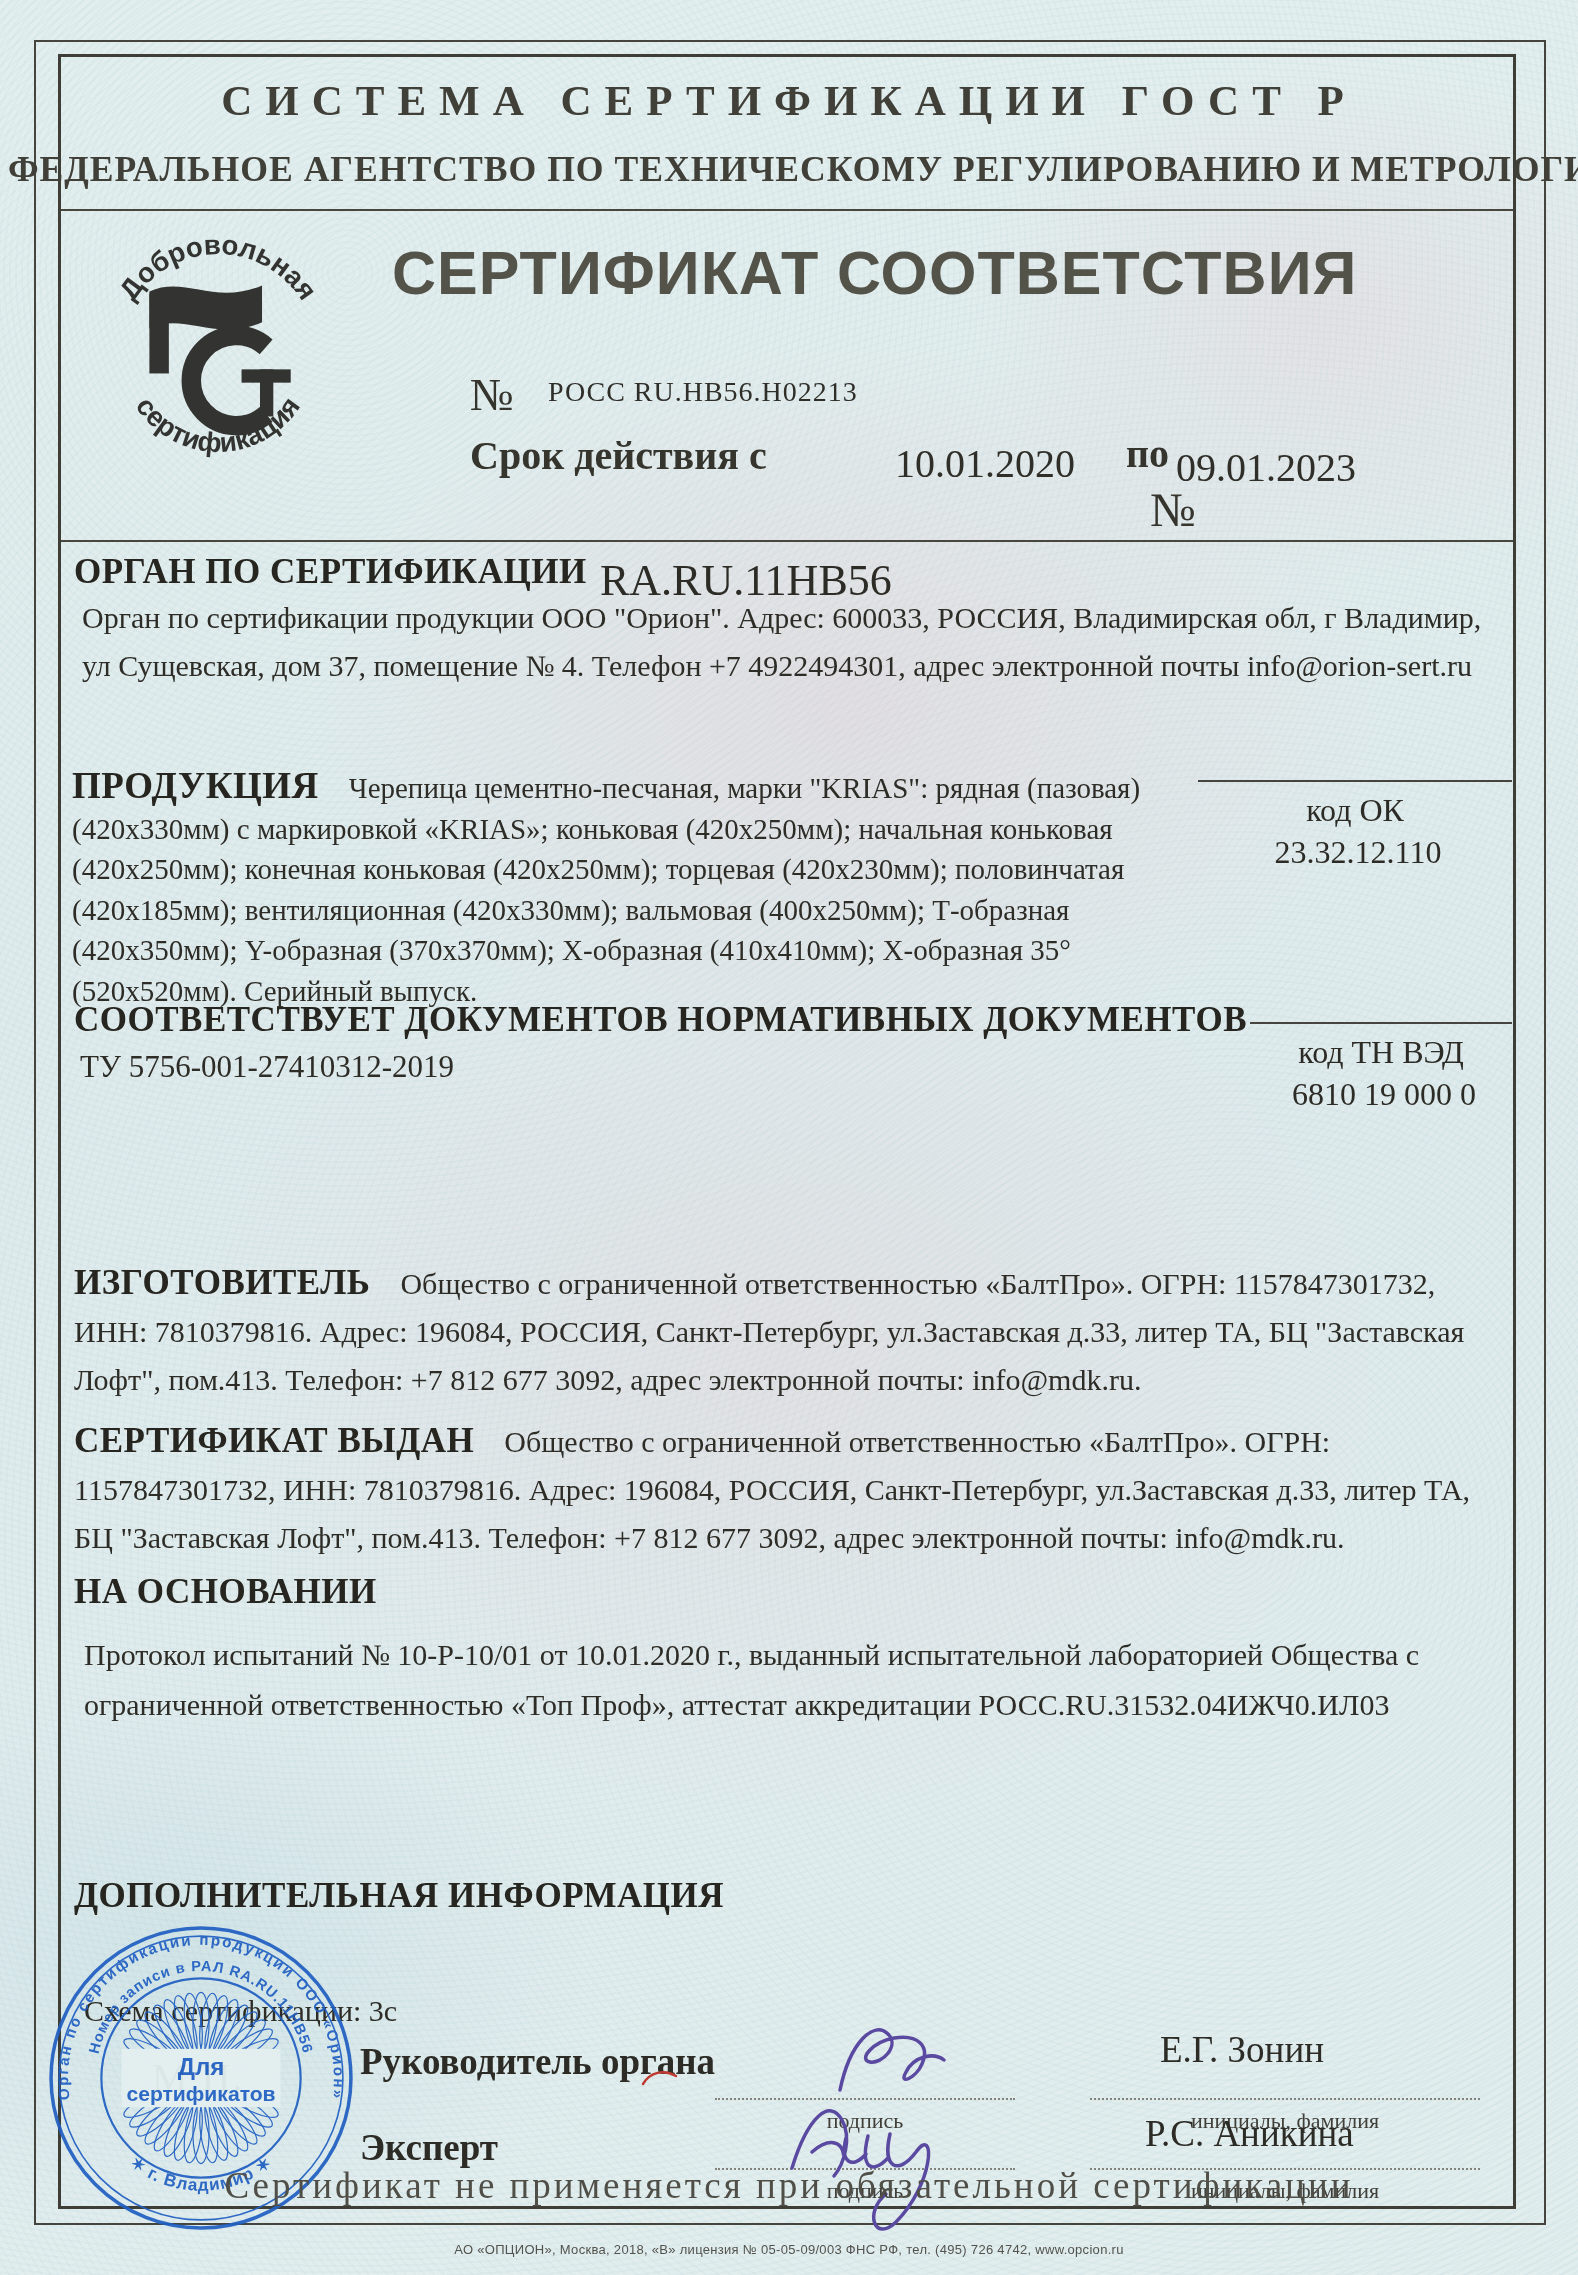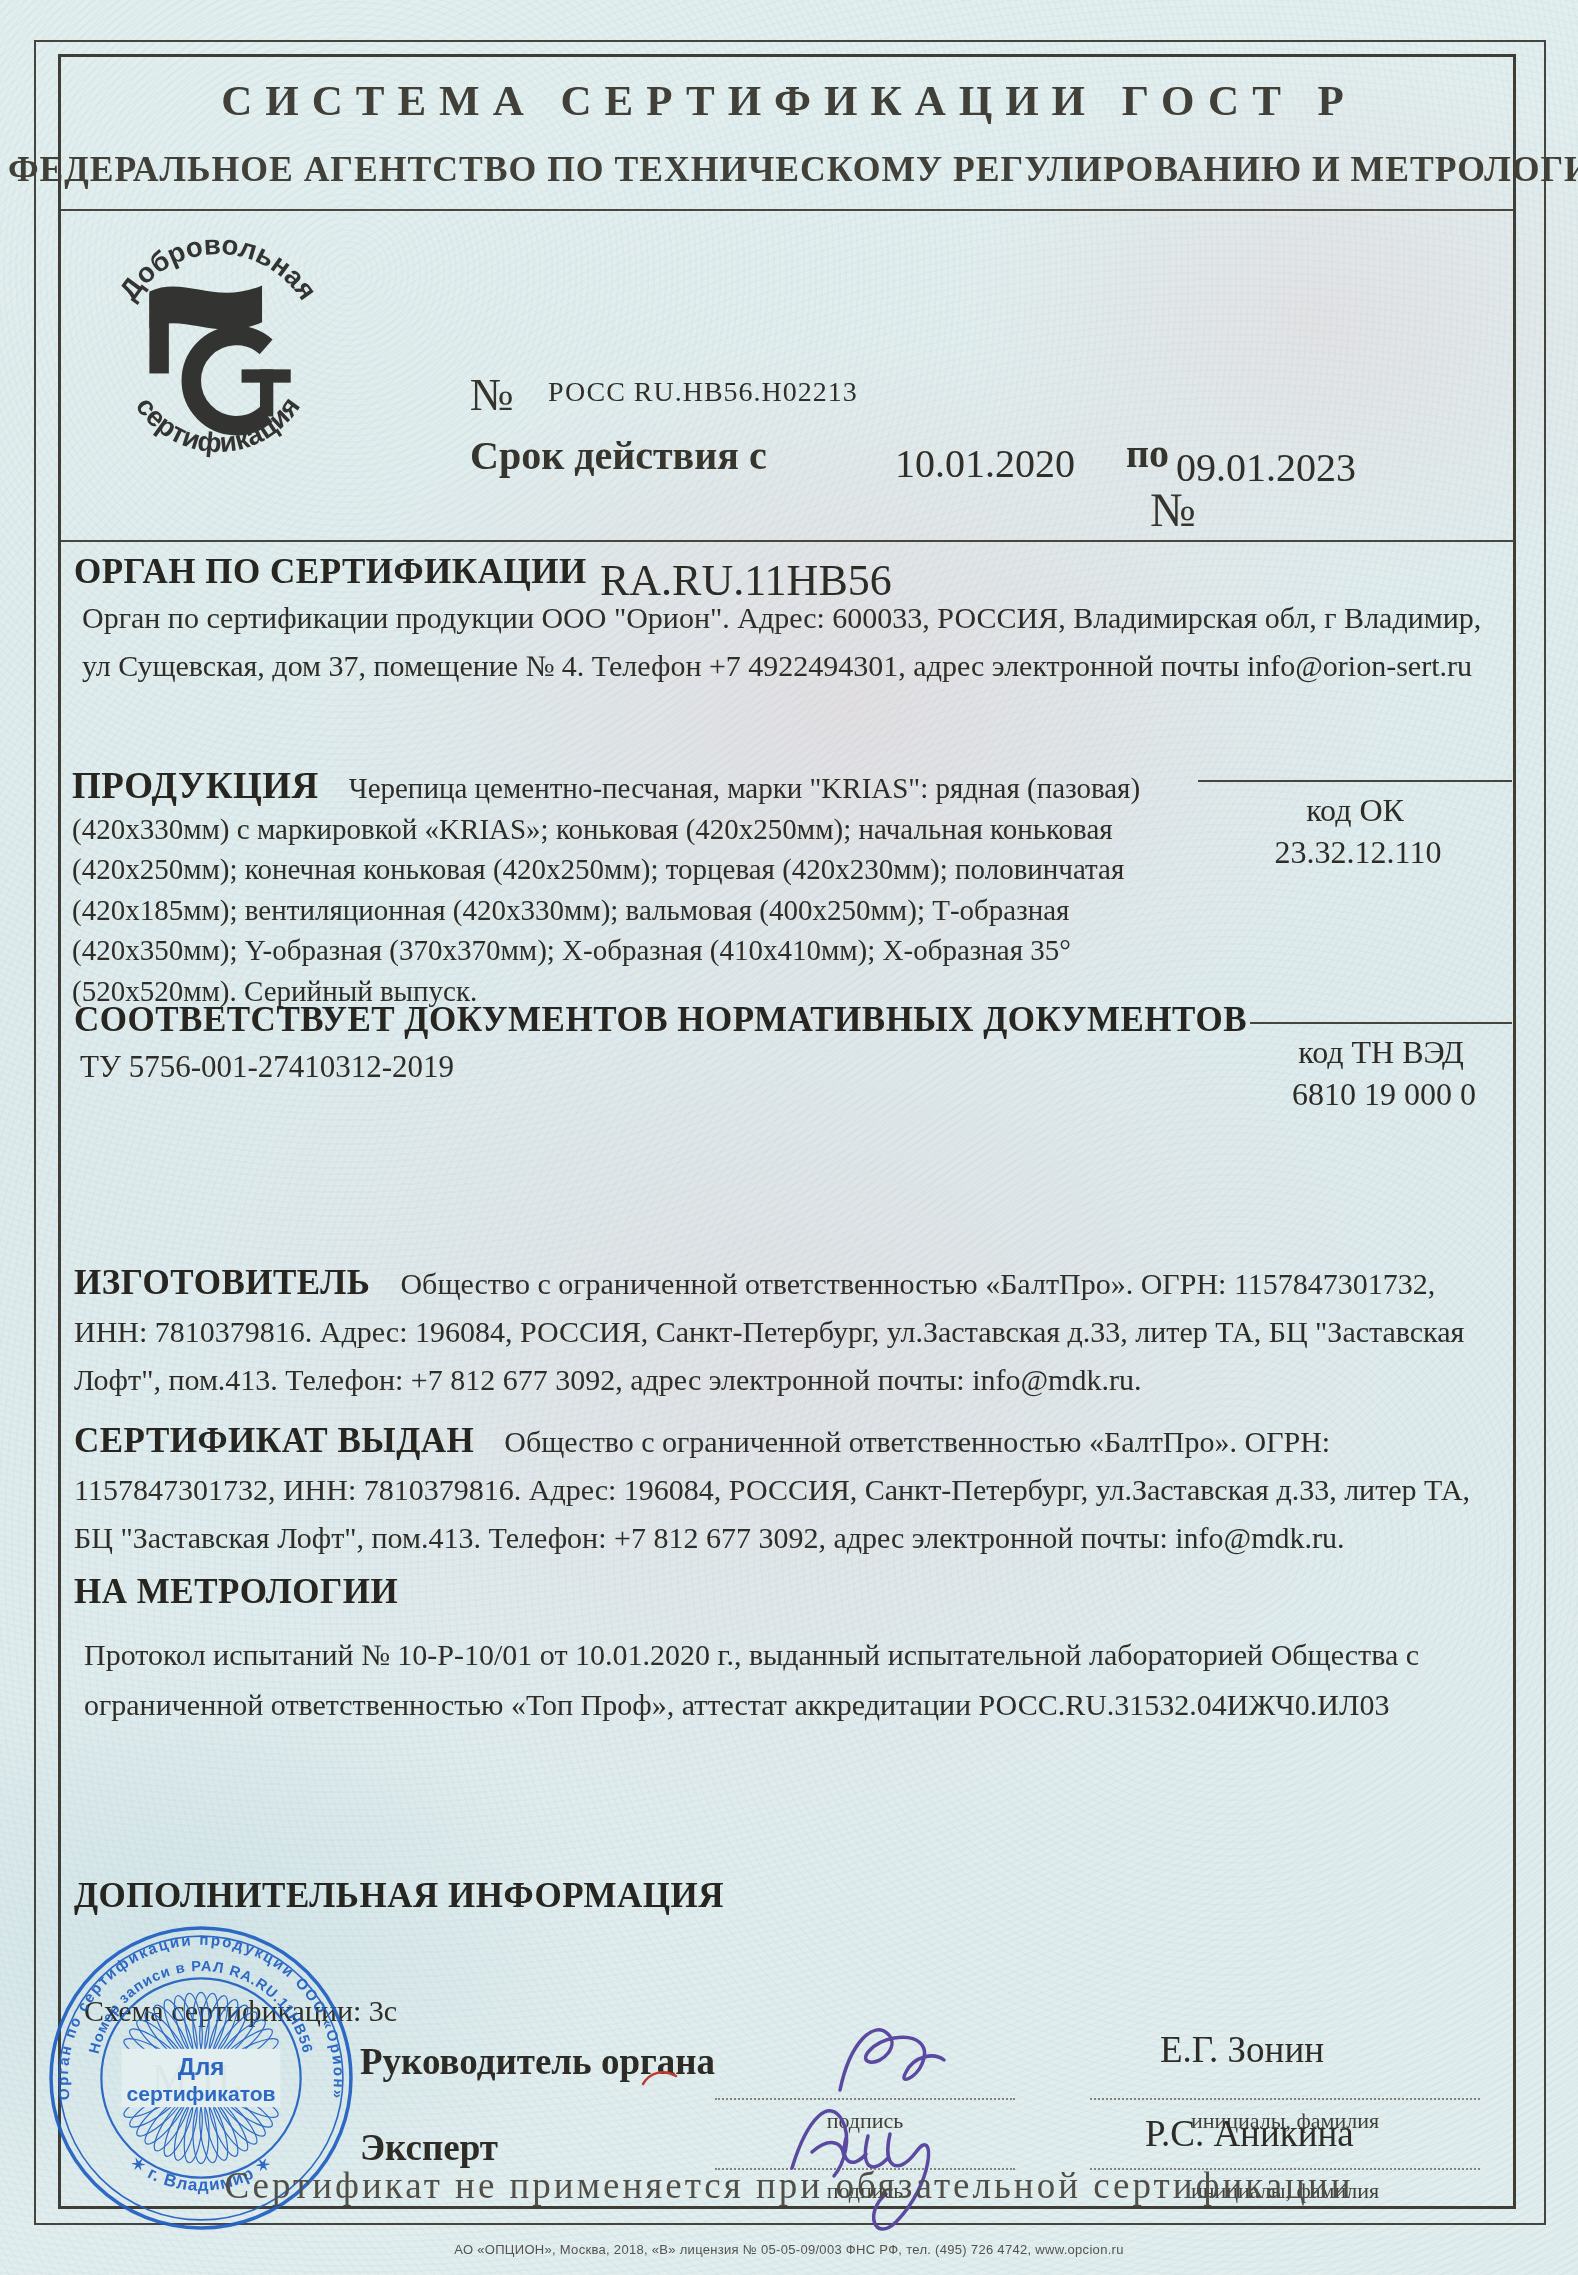--- a/index.html
+++ b/index.html
@@ -76,20 +76,21 @@
       <rect x="58" y="66" width="19" height="78"></rect>
       <path d="M 58 64 C 92 48 122 78 168 58 L 168 94 C 122 114 92 84 58 100 Z"></path>
 
       <path d="M 172 118 A 44 44 0 1 0 172 184" fill="none" stroke="#21211d" stroke-width="19"></path>
 
       <rect x="148" y="140" width="48" height="13"></rect>
       <rect x="166" y="140" width="13" height="46"></rect>
     </g>
   </svg>
 
+  <div class="abs doc-title sa" style="left:392px;top:238px;">СЕРТИФИКАТ СООТВЕТСТВИЯ</div>
 
   <span class="abs num-label ser" style="left:470px;top:368px;">№</span>
   <span class="abs num-value ser" style="left:548px;top:376px;">РОСС RU.НВ56.Н02213</span>
 
   <span class="abs valid-label ser" style="left:470px;top:432px;">Срок действия  с</span>
   <span class="abs date ser" style="left:895px;top:440px;">10.01.2020</span>
   <span class="abs valid-label ser" style="left:1126px;top:430px;">по</span>
   <span class="abs date ser" style="left:1176px;top:444px;">09.01.2023</span>
 
   <span class="abs num-label ser" style="left:1150px;top:482px;font-size:48px;">№</span>
@@ -116,21 +117,21 @@
   </div>
 
   <div class="abs para" style="left:74px;top:1260px;width:1432px;">
     <span class="sec-h ser">ИЗГОТОВИТЕЛЬ</span><span class="inl ser">Общество с ограниченной ответственностью «БалтПро». ОГРН: 1157847301732, ИНН: 7810379816. Адрес: 196084, РОССИЯ, Санкт-Петербург, ул.Заставская д.33, литер ТА, БЦ "Заставская  Лофт", пом.413. Телефон: +7 812 677 3092, адрес электронной почты: info@mdk.ru.</span>
   </div>
 
   <div class="abs para" style="left:74px;top:1418px;width:1432px;">
     <span class="sec-h ser">СЕРТИФИКАТ ВЫДАН</span><span class="inl ser">Общество с ограниченной ответственностью «БалтПро». ОГРН: 1157847301732, ИНН: 7810379816. Адрес: 196084, РОССИЯ, Санкт-Петербург, ул.Заставская д.33, литер ТА, БЦ "Заставская  Лофт", пом.413. Телефон: +7 812 677 3092, адрес электронной почты: info@mdk.ru.</span>
   </div>
 
-  <span class="abs sec-h ser" style="left:74px;top:1572px;">НА МЕТРОЛОГИИ</span>
+  <span class="abs sec-h ser" style="left:74px;top:1572px;">НА ОСНОВАНИИ</span>
   <div class="abs body-t ser" style="left:84px;top:1630px;width:1390px;line-height:1.65;">Протокол испытаний № 10-Р-10/01 от 10.01.2020 г., выданный испытательной лабораторией Общества с ограниченной ответственностью «Топ Проф», аттестат аккредитации РОСС.RU.31532.04ИЖЧ0.ИЛ03</div>
 
   <span class="abs sec-h ser" style="left:74px;top:1876px;">ДОПОЛНИТЕЛЬНАЯ ИНФОРМАЦИЯ</span>
   <span class="abs body-t ser" style="left:84px;top:1987px;">Схема сертификации: 3с</span>
 
   <span class="abs mp ser" style="left:152px;top:2054px;">М.П.</span>
 
   <svg class="abs stamp" style="left:45px;top:1922px;" width="312" height="312" viewBox="0 0 310 310">
     <defs>
       <ellipse id="petal" cx="155" cy="100" rx="8" ry="30" fill="none" stroke="#2160c2" stroke-width="1.2"></ellipse>

